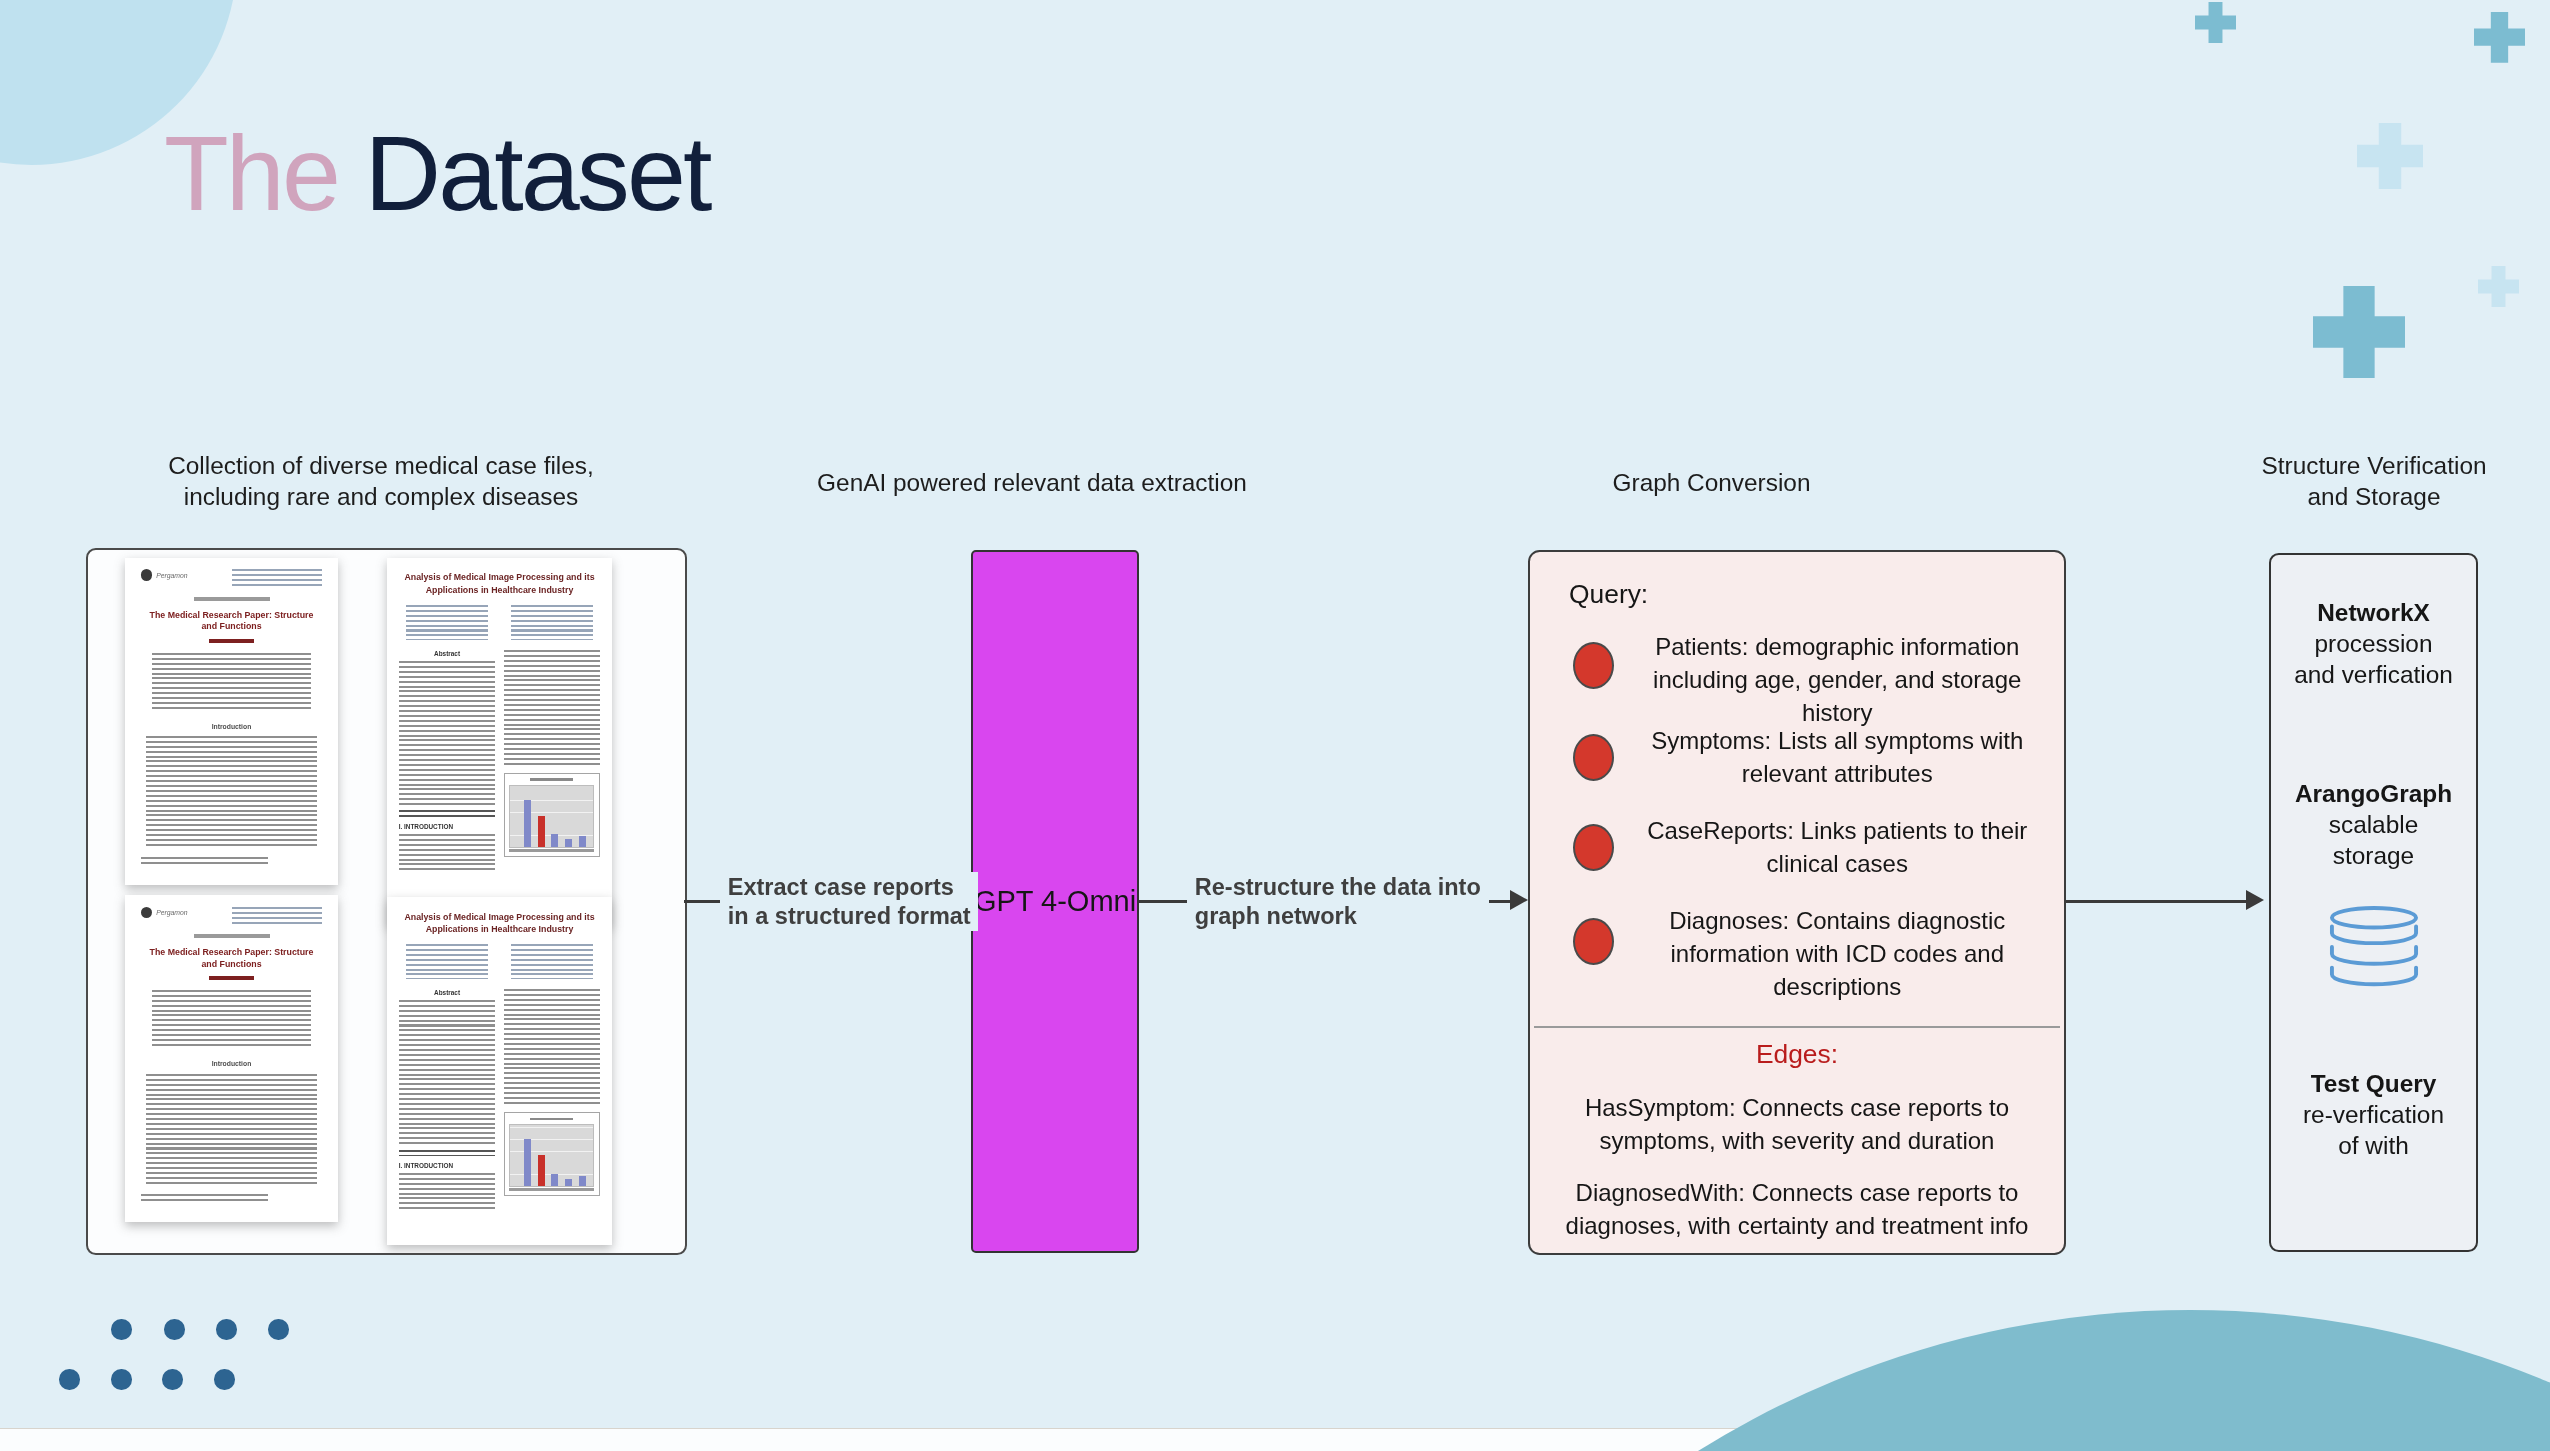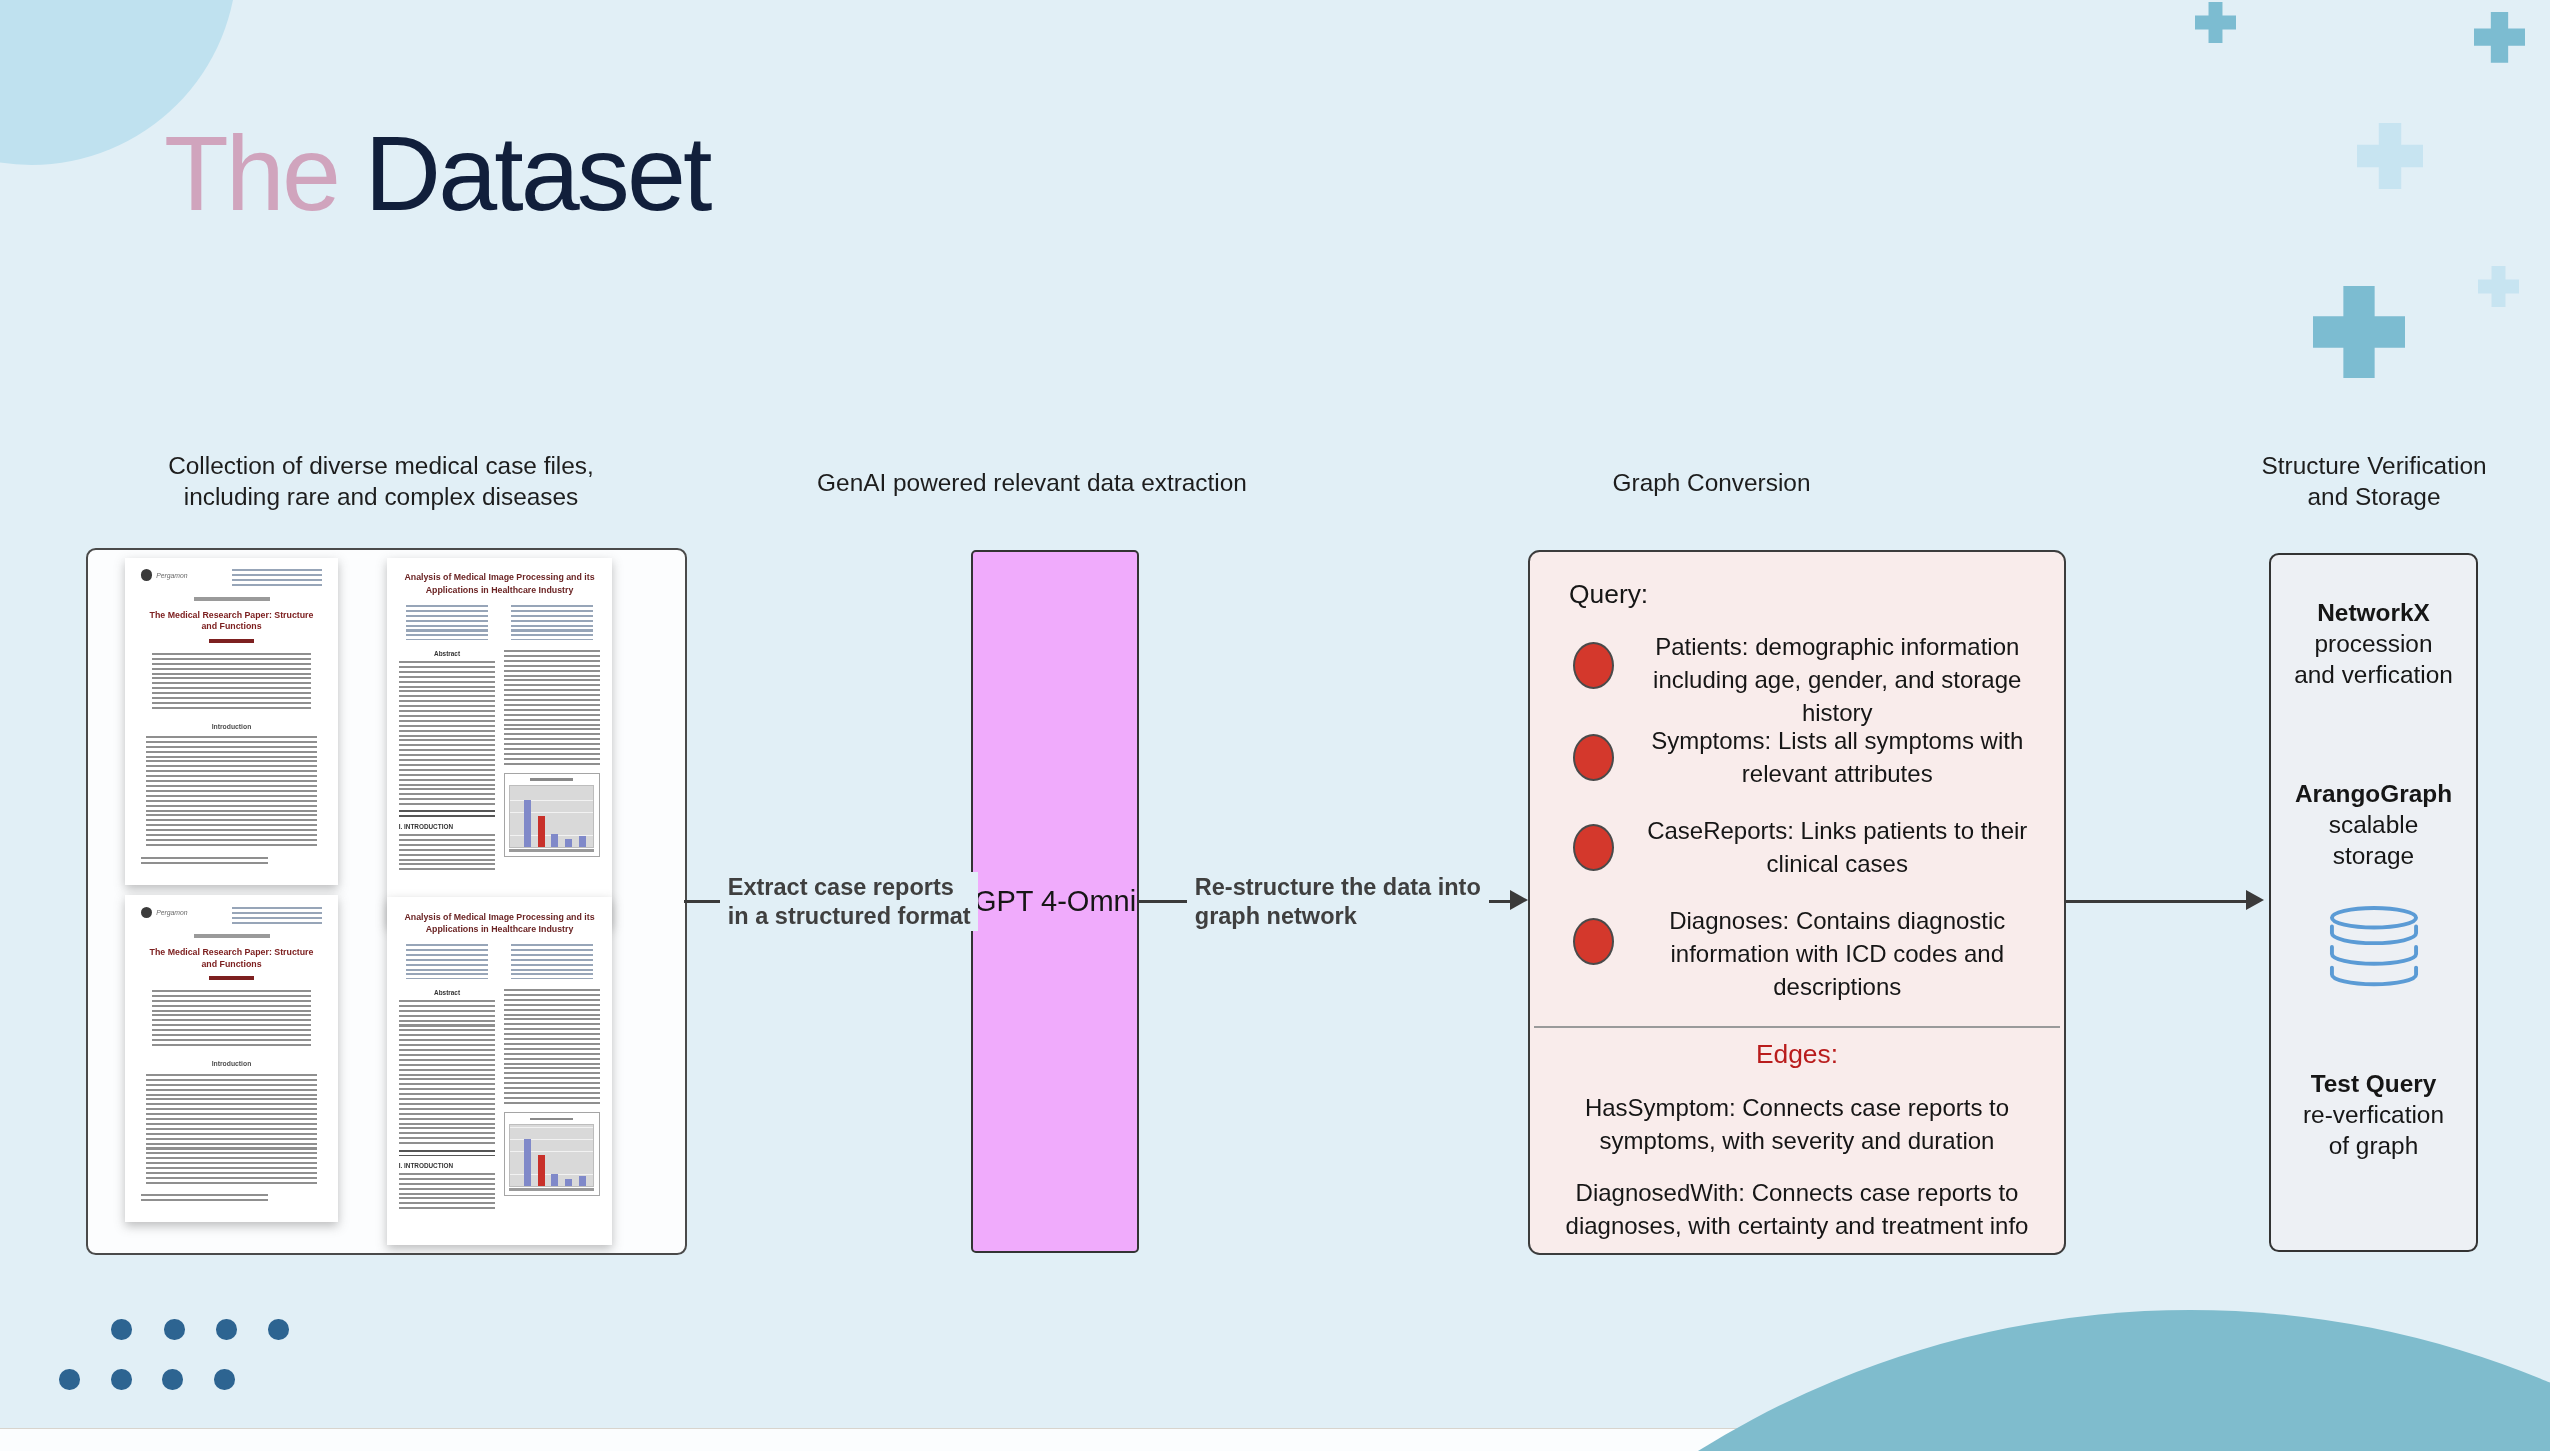--- a/index.html
+++ b/index.html
@@ -21,21 +21,21 @@
   
   .page-title{left:164px;top:115px;font-size:106px;font-weight:400;letter-spacing:-2.9px;line-height:1.1}
   .title-accent{color:#d0a4bd}
   .title-main{color:#111f3b}
 
   
   .col-header{position:absolute;text-align:center;font-size:24.4px;line-height:1.28;color:#1d1d1d;white-space:pre-line}
 
   
   .doc-panel{left:86px;top:548px;width:597px;height:703px;background:#fcfdfe;border:2.9px solid #4a4a4a;border-radius:9.8px;overflow:hidden}
-  .gpt-box{left:971px;top:550px;width:164px;height:699px;background:#f0abfc;border:2.9px solid #333;border-radius:4.9px;
+  .gpt-box{left:971px;top:550px;width:164px;height:699px;background:#d946ef;border:2.9px solid #333;border-radius:4.9px;
            display:flex;align-items:center;justify-content:center;font-size:29px;color:#161616}
   .graph-panel{left:1528px;top:550px;width:534px;height:701px;background:#f9eceb;border:2.9px solid #3c3c3c;border-radius:11.7px}
   .storage-panel{left:2269px;top:553px;width:205px;height:695px;background:#edf0f4;border:2.9px solid #333;border-radius:9.8px}
 
   
   .h-line{position:absolute;top:900px;height:2.9px;background:#3a3a3a}
   .arrow-head{position:absolute;top:890px;width:0;height:0;border-top:10.8px solid transparent;border-bottom:10.8px solid transparent;border-left:18.6px solid #3a3a3a}
   .arrow-label{position:absolute;top:872px;font-weight:bold;font-size:23.5px;line-height:1.22;color:#3f3f3f;
                background:#e1eff6;padding:1px 7.8px;white-space:pre-line;z-index:2}
 
@@ -291,16 +291,16 @@
       <ellipse cx="50" cy="13" rx="43" ry="10"></ellipse>
       <path d="M7,22 v7 a43,10 0 0 0 86,0 v-7"></path>
       <path d="M7,43 v7 a43,10 0 0 0 86,0 v-7"></path>
       <path d="M7,64 v7 a43,10 0 0 0 86,0 v-7"></path>
     </g>
   </svg>
 
   <div class="storage-item" style="top:513px">
     <div class="storage-title">Test Query</div>
     <div class="storage-desc">re-verfication
-of graph</div>
+of with</div>
   </div>
 </div>
 
 
 </body></html>

